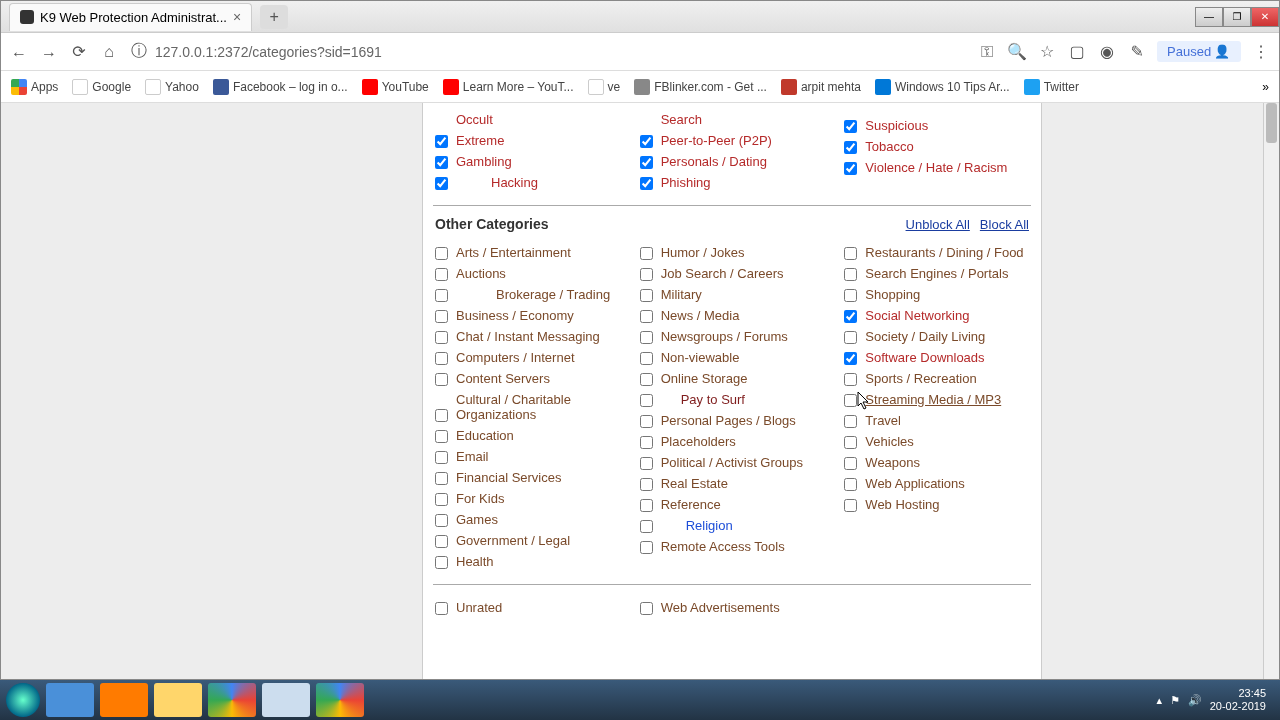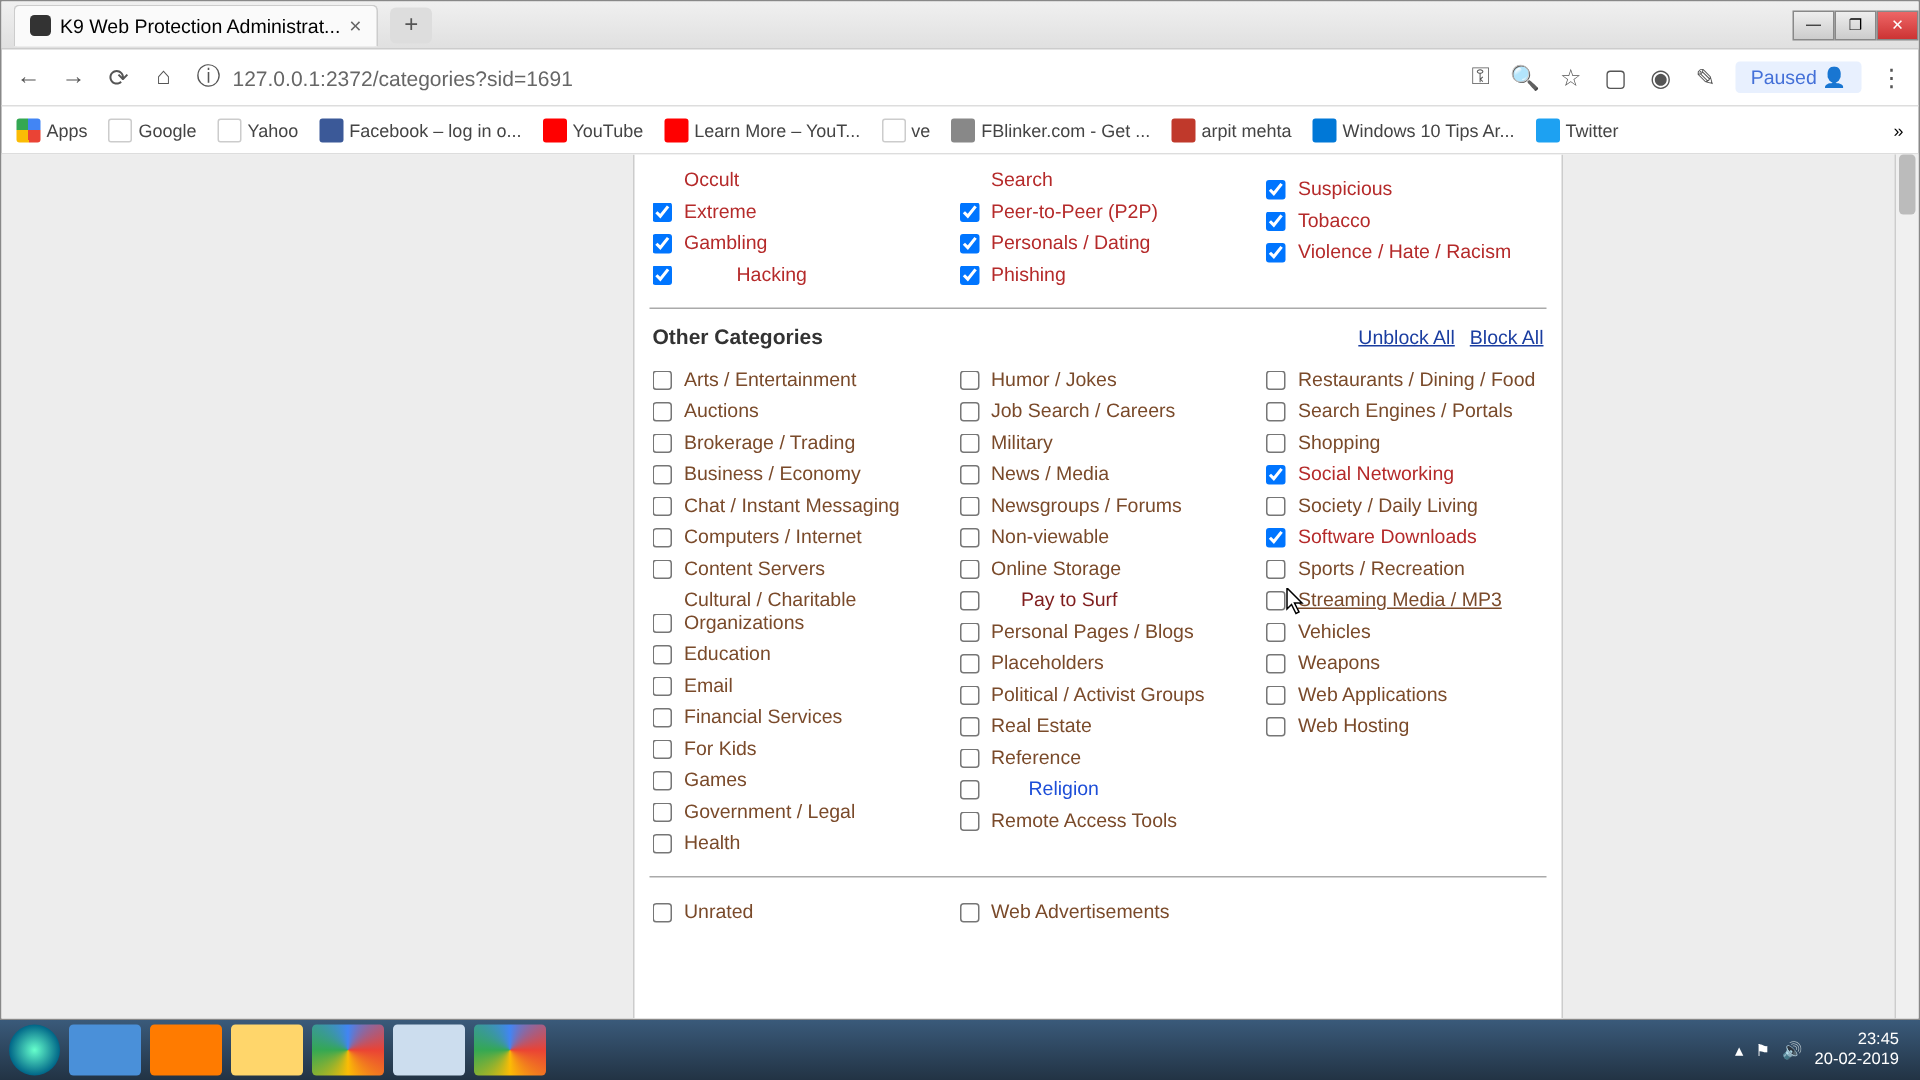--- a/index.html
+++ b/index.html
@@ -222,21 +222,21 @@
             <div class="cat-row">
               <input type="checkbox" style="">
               <span class="lbl plain" style="color: rgb(122, 74, 42);">Arts / Entertainment</span>
             </div>
             <div class="cat-row">
               <input type="checkbox" style="">
               <span class="lbl plain" style="color: rgb(122, 74, 42);">Auctions</span>
             </div>
             <div class="cat-row">
               <input type="checkbox" style="">
-              <span class="lbl plain" style="color: rgb(122, 74, 42);">Brokerage / Trading</span>
+              <span class="lbl plain" style="color: rgb(122, 74, 42); margin-left: 40px;">Brokerage / Trading</span>
             </div>
             <div class="cat-row">
               <input type="checkbox" style="">
               <span class="lbl plain" style="color: rgb(122, 74, 42);">Business / Economy</span>
             </div>
             <div class="cat-row">
               <input type="checkbox" style="">
               <span class="lbl plain" style="color: rgb(122, 74, 42);">Chat / Instant Messaging</span>
             </div>
             <div class="cat-row">
@@ -367,20 +367,24 @@
               <input type="checkbox" checked="" style="">
               <span class="lbl" style="color: rgb(181, 42, 42);">Software Downloads</span>
             </div>
             <div class="cat-row">
               <input type="checkbox" style="">
               <span class="lbl plain" style="color: rgb(122, 74, 42);">Sports / Recreation</span>
             </div>
             <div class="cat-row">
               <input type="checkbox" style="">
               <span class="lbl plain" style="color: rgb(122, 74, 42); text-decoration: underline;">Streaming Media / MP3</span>
+            </div>
+            <div class="cat-row">
+              <input type="checkbox" style="">
+              <span class="lbl plain" style="color: rgb(122, 74, 42);">Travel</span>
             </div>
             <div class="cat-row">
               <input type="checkbox" style="">
               <span class="lbl plain" style="color: rgb(122, 74, 42);">Vehicles</span>
             </div>
             <div class="cat-row">
               <input type="checkbox" style="">
               <span class="lbl plain" style="color: rgb(122, 74, 42);">Weapons</span>
             </div>
             <div class="cat-row">

